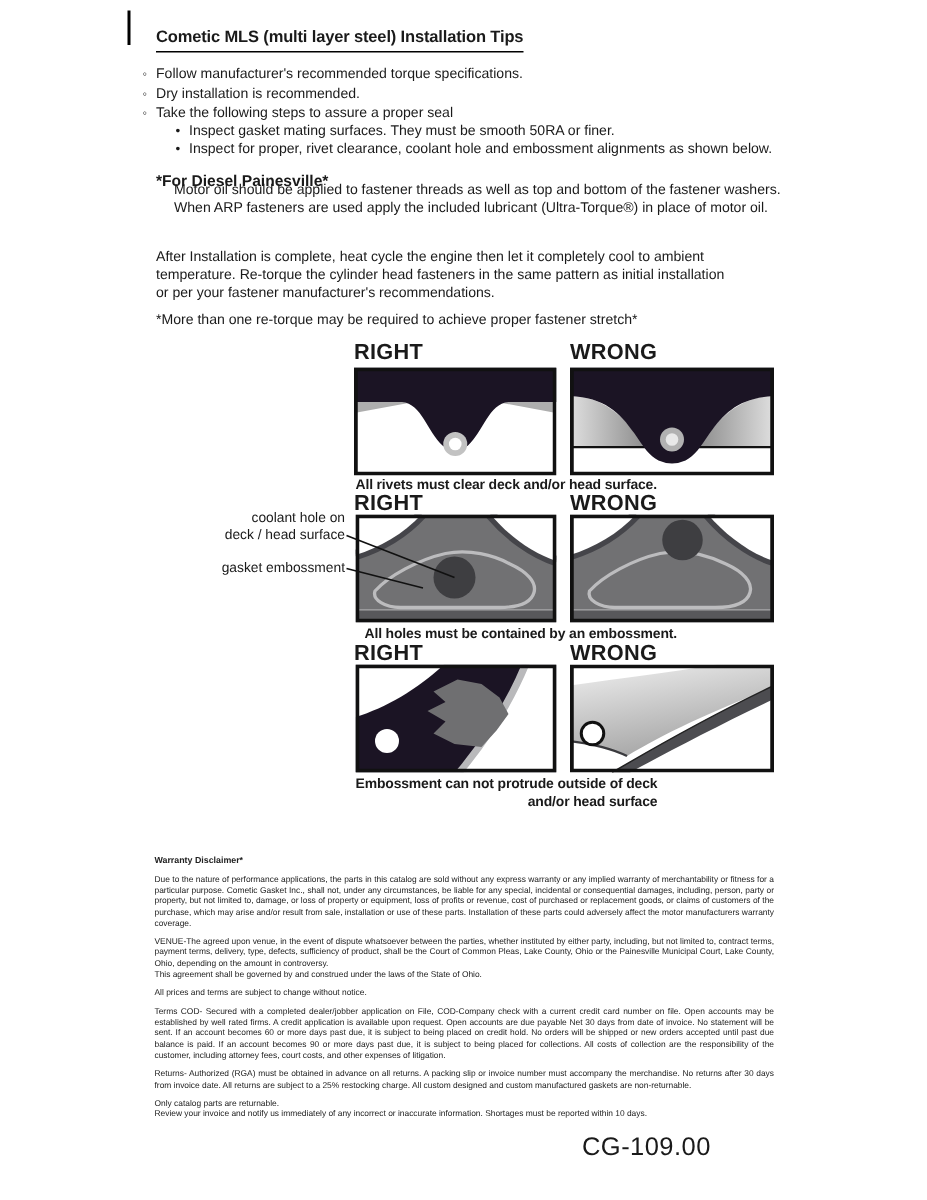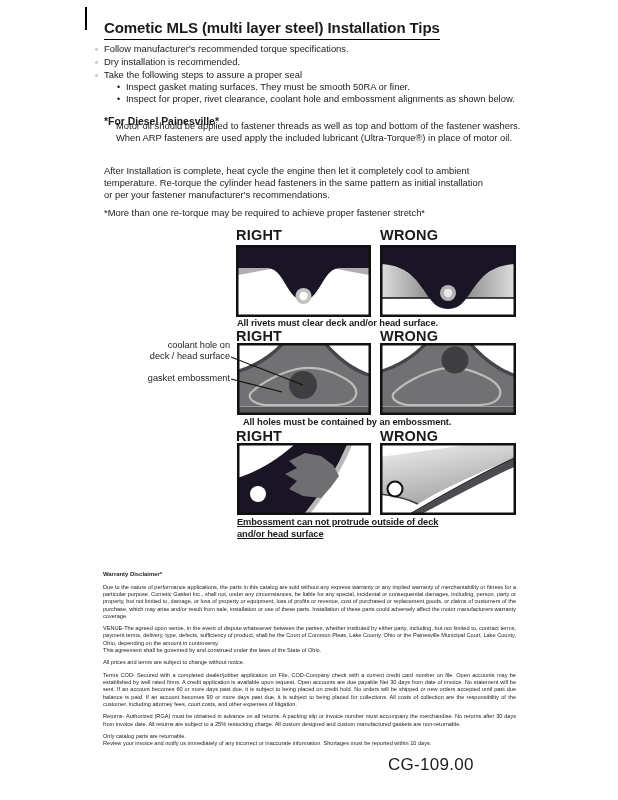--- a/index.html
+++ b/index.html
@@ -4,40 +4,40 @@
 <style>
   html,body { margin:0; padding:0; background:#fff; }
   .page {
     position:relative; width:618px; height:800px; background:#fff;
     font-family:"Liberation Sans", sans-serif; color:#1a1a1a; overflow:hidden;
   }
   .crop-mark { position:absolute; left:85px; top:7px; width:2px; height:23px; background:#000; }
 
   .title {
     position:absolute; left:104px; top:19px;
-    font-size:15px; font-weight:bold; letter-spacing:-0.1px;
+    font-size:11px; font-weight:bold; letter-spacing:-0.1px;
     border-bottom:1.6px solid #000; padding-bottom:2.5px;
   }
 
   .tips { position:absolute; left:95px; top:42px; width:440px; font-size:9.4px; }
   .tip { position:relative; padding-left:9px; line-height:13px; }
   .tip .mk { position:absolute; left:0; top:0.5px; font-size:8.5px; }
   .sub { margin-left:22px; line-height:12.4px; }
   .sub .mk { font-size:9px; top:0; }
 
   .diesel-heading { position:absolute; left:104px; top:116px; font-size:10.4px; font-weight:bold; }
   .para { position:absolute; left:104px; width:420px; font-size:9.4px; line-height:12.2px; white-space:pre-line; }
   .p1 { top:120px;margin-left:12px; }
   .p2 { top:165px; }
   .note { top:207px; }
 
   .dg-label { position:absolute; text-align:left; font-size:14.5px; font-weight:600; letter-spacing:0.2px; }
   .dg-box { position:absolute; }
   .dg-box svg { display:block; }
-  .dg-caption { position:absolute; font-size:9.3px; font-weight:600; letter-spacing:-0.1px; white-space:pre-line; line-height:11.5px; }
+  .dg-caption { position:absolute; font-size:9.3px; font-weight:600; letter-spacing:-0.1px; white-space:pre-line; line-height:11.5px;text-align:right; }
 
   .side-label { position:absolute; left:118px; width:112px; text-align:right; font-size:9.2px; line-height:11px; }
   .leader { position:absolute; left:226px; top:344px; z-index:3; pointer-events:none; }
 
   .legal { position:absolute; left:103px; top:571px; width:413px; font-size:5.6px; line-height:1.28; text-align:justify; color:#222; }
   .legal .lg-h { font-size:5.9px; font-weight:bold; margin:0 0 5.5px 0; text-align:left; }
   .legal p { margin:0 0 5.5px 0; white-space:pre-line; }
 
   .page-number { position:absolute; left:388px; top:755px; font-size:17px; letter-spacing:0.3px; }
 </style>
@@ -195,21 +195,21 @@
       <rect width="136" height="72" fill="#ffffff"></rect>
       <path d="M0,14 C36,9 68,5 98,0 L136,0 L136,15 C100,29 64,45 38,61 C30,57 16,53 0,51 Z" fill="url(#gband)"></path>
       <path d="M0,51 C16,53 30,57 38,61" stroke="#3a3a3e" stroke-width="1.5" fill="none"></path>
       <path d="M28,72 C62,52 98,32 136,14 L136,23 C100,40 66,58 40,72 Z" fill="#4c4c50"></path>
       <path d="M28,72 C62,52 98,32 136,14" stroke="#222" stroke-width="1" fill="none"></path>
       <circle cx="15" cy="46" r="7.5" fill="#ffffff" stroke="#111" stroke-width="2"></circle>
       <rect x="1.25" y="1.25" width="133.5" height="69.5" fill="none" stroke="#111" stroke-width="2.5"></rect>
     </svg>
   </div>
 
-  <div class="dg-caption" style="left:237px; top:517px;text-decoration:underline;">Embossment can not protrude outside of deck
+  <div class="dg-caption" style="left:237px; top:517px;">Embossment can not protrude outside of deck
 and/or head surface</div>
 
   <div class="legal">
     <div class="lg-h">Warranty Disclaimer*</div>
     <p>Due to the nature of performance applications, the parts in this catalog are sold without any express warranty or any implied warranty of merchantability or fitness for a particular purpose.  Cometic Gasket Inc., shall not, under any circumstances, be liable for any special, incidental or consequential damages, including, person, party or property, but not limited to, damage, or loss of property or equipment, loss of profits or revenue, cost of purchased or replacement goods, or claims of customers of the purchase, which may arise and/or result from sale, installation or use of these parts.  Installation of these parts could adversely affect the motor manufacturers warranty coverage.</p>
     <p>VENUE-The agreed upon venue, in the event of dispute whatsoever between the parties, whether instituted by either party, including, but not limited to, contract terms, payment terms, delivery, type, defects, sufficiency of product, shall be the Court of Common Pleas, Lake County, Ohio or the Painesville Municipal Court, Lake County, Ohio, depending on the amount in controversy.
 This agreement shall be governed by and construed under the laws of the State of Ohio.</p>
     <p>All prices and terms are subject to change without notice.</p>
     <p>Terms COD- Secured with a completed dealer/jobber application on File, COD-Company check with a current credit card number on file.  Open accounts may be established by well rated firms.  A credit application is available upon request.  Open accounts are due payable Net 30 days from date of invoice.  No statement will be sent.  If an account becomes 60 or more days past due, it is subject to being placed on credit hold.  No orders will be shipped or new orders accepted until past due balance is paid.  If an account becomes 90 or more days past due, it is subject to being placed for collections.  All costs of collection are the responsibility of the customer, including attorney fees, court costs, and other expenses of litigation.</p>
     <p>Returns- Authorized (RGA) must be obtained in advance on all returns.  A packing slip or invoice number must accompany the merchandise.  No returns after 30 days from invoice date.  All returns are subject to a 25% restocking charge.  All custom designed and custom manufactured gaskets are non-returnable.</p>

